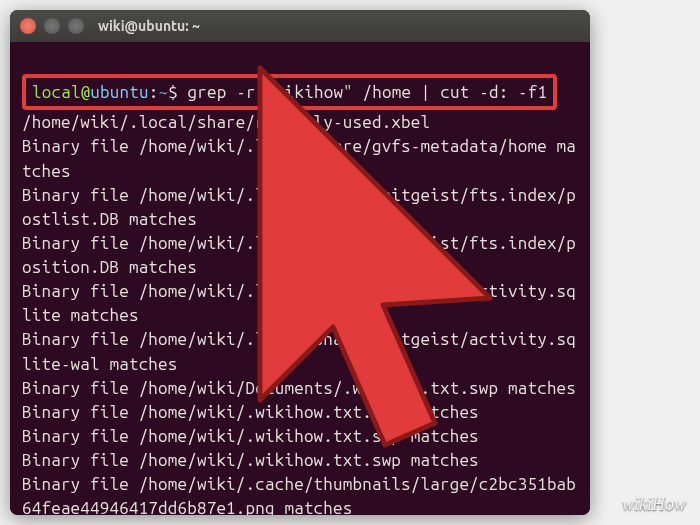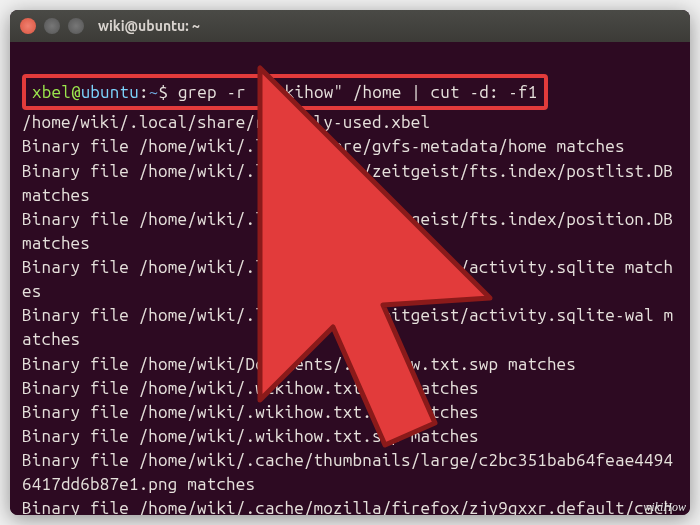--- a/index.html
+++ b/index.html
@@ -6,21 +6,21 @@
   body {
     width: 700px; height: 525px;
     background: #f0f0f0;
     font-family: "Ubuntu Mono", "DejaVu Sans Mono", Consolas, monospace;
     position: relative;
     overflow: hidden;
   }
   .window {
     position: absolute;
     left: 10px; top: 10px;
-    width: 680px; height: 505px;
+    width: 580px; height: 505px;
     background: #2d0a22;
     border-radius: 8px;
     overflow: hidden;
     box-shadow: 0 4px 20px rgba(0,0,0,0.4);
   }
   .titlebar {
     height: 32px;
     background: linear-gradient(#4a4a46, #3c3b37);
     display: flex;
     align-items: center;
@@ -66,38 +66,38 @@
     position: absolute;
     left: 200px; top: 50px;
     width: 340px; height: 420px;
     pointer-events: none;
   }
   .watermark {
     position: absolute;
     right: 14px; bottom: 10px;
     font-family: Georgia, serif;
     font-style: italic;
-    font-size: 12px;
+    font-size: 18px;
     color: rgba(255,255,255,0.9);
     text-shadow: 0 1px 2px rgba(0,0,0,0.7);
   }
 </style>
 </head>
 <body>
 
 <div class="window">
   <div class="titlebar">
     <span class="tb-btn tb-close"></span>
     <span class="tb-btn tb-min"></span>
     <span class="tb-btn tb-max"></span>
     <span class="tb-title">wiki@ubuntu: ~</span>
   </div>
 
   <div class="term">
-<span class="cmd-box"><span class="prompt-user">xbel</span><span class="prompt-user">@</span><span class="prompt-host">ubuntu</span><span class="prompt-dollar">:</span><span class="prompt-path">~</span><span class="prompt-dollar">$ </span><span>grep -r "wikihow" /home | cut -d: -f1</span></span>
+<span class="cmd-box"><span class="prompt-user">local</span><span class="prompt-user">@</span><span class="prompt-host">ubuntu</span><span class="prompt-dollar">:</span><span class="prompt-path">~</span><span class="prompt-dollar">$ </span><span>grep -r "wikihow" /home | cut -d: -f1</span></span>
 <span>/home/wiki/.local/share/recently-used.xbel</span>
 <span>Binary file /home/wiki/.local/share/gvfs-metadata/home matches</span>
 <span>Binary file /home/wiki/.local/share/zeitgeist/fts.index/postlist.DB matches</span>
 <span>Binary file /home/wiki/.local/share/zeitgeist/fts.index/position.DB matches</span>
 <span>Binary file /home/wiki/.local/share/zeitgeist/activity.sqlite matches</span>
 <span>Binary file /home/wiki/.local/share/zeitgeist/activity.sqlite-wal matches</span>
 <span>Binary file /home/wiki/Documents/.wikihow.txt.swp matches</span>
 <span>Binary file /home/wiki/.wikihow.txt.swp matches</span>
 <span>Binary file /home/wiki/.wikihow.txt.swp matches</span>
 <span>Binary file /home/wiki/.wikihow.txt.swp matches</span>

